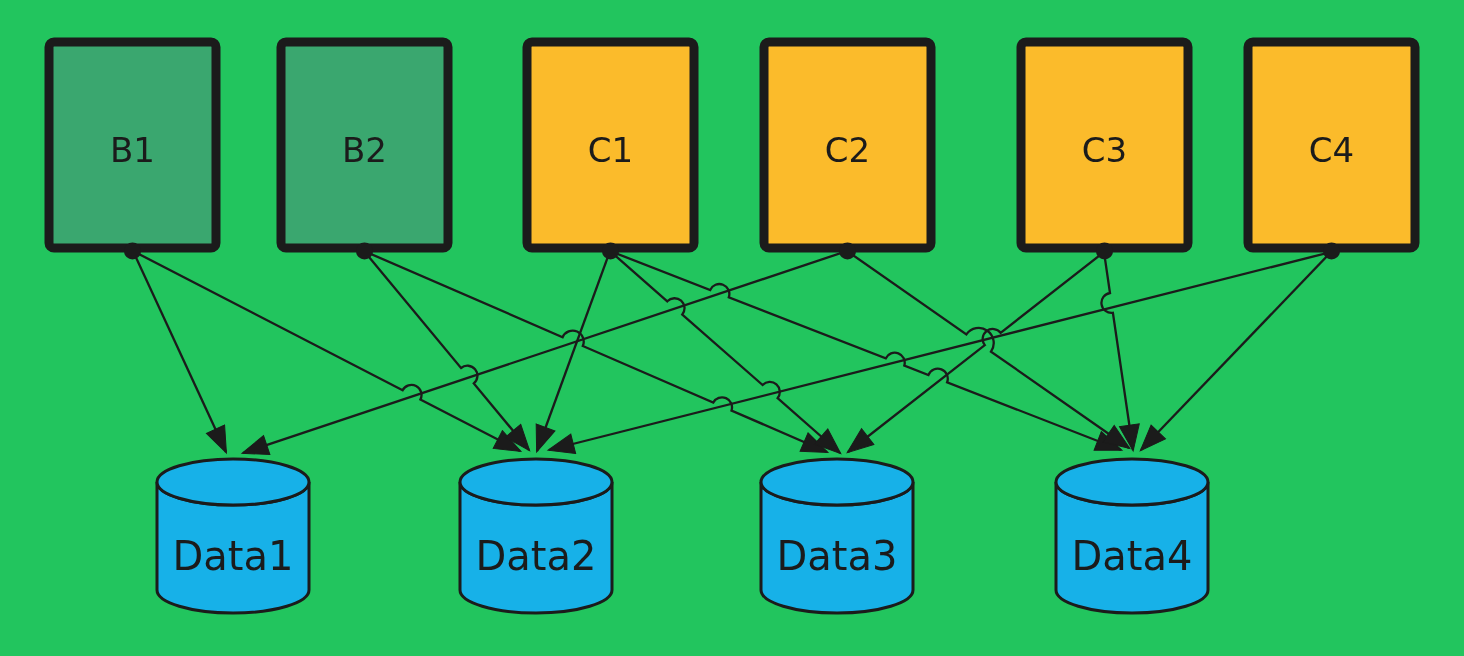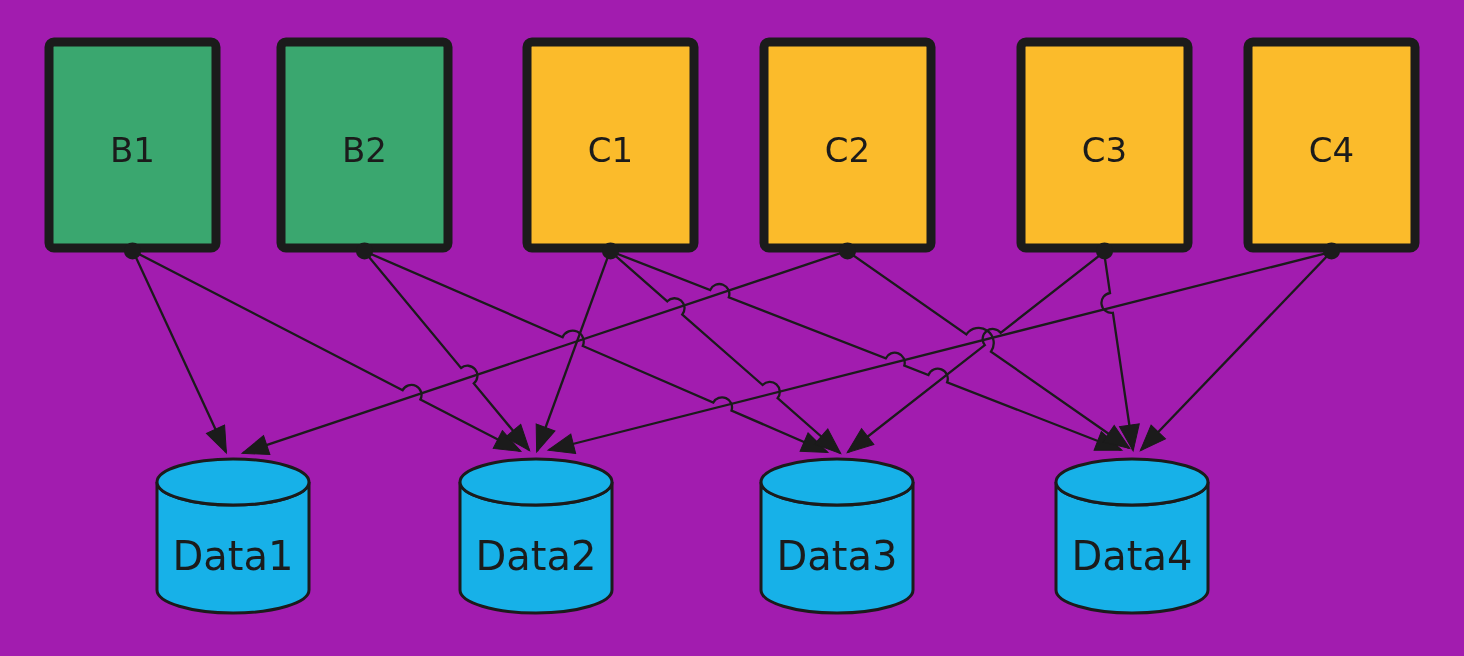--- a/index.html
+++ b/index.html
@@ -1,20 +1,20 @@
 <!DOCTYPE html>
 <html><head>
 <meta charset="utf-8">
 <style>
   html, body { margin: 0; padding: 0; background: #ffffff; }
   .stage {
     position: relative;
     width: 1464px;
     height: 656px;
-    background: #a21caf;
+    background: #22c55e;
     overflow: hidden;
     font-family: "DejaVu Sans", sans-serif;
   }
   svg text {
     font-family: "DejaVu Sans", sans-serif;
     fill: #1b1b1b;
   }
   .box-label   { font-size: 34px; }
   .db-label    { font-size: 40px; }
 </style>

